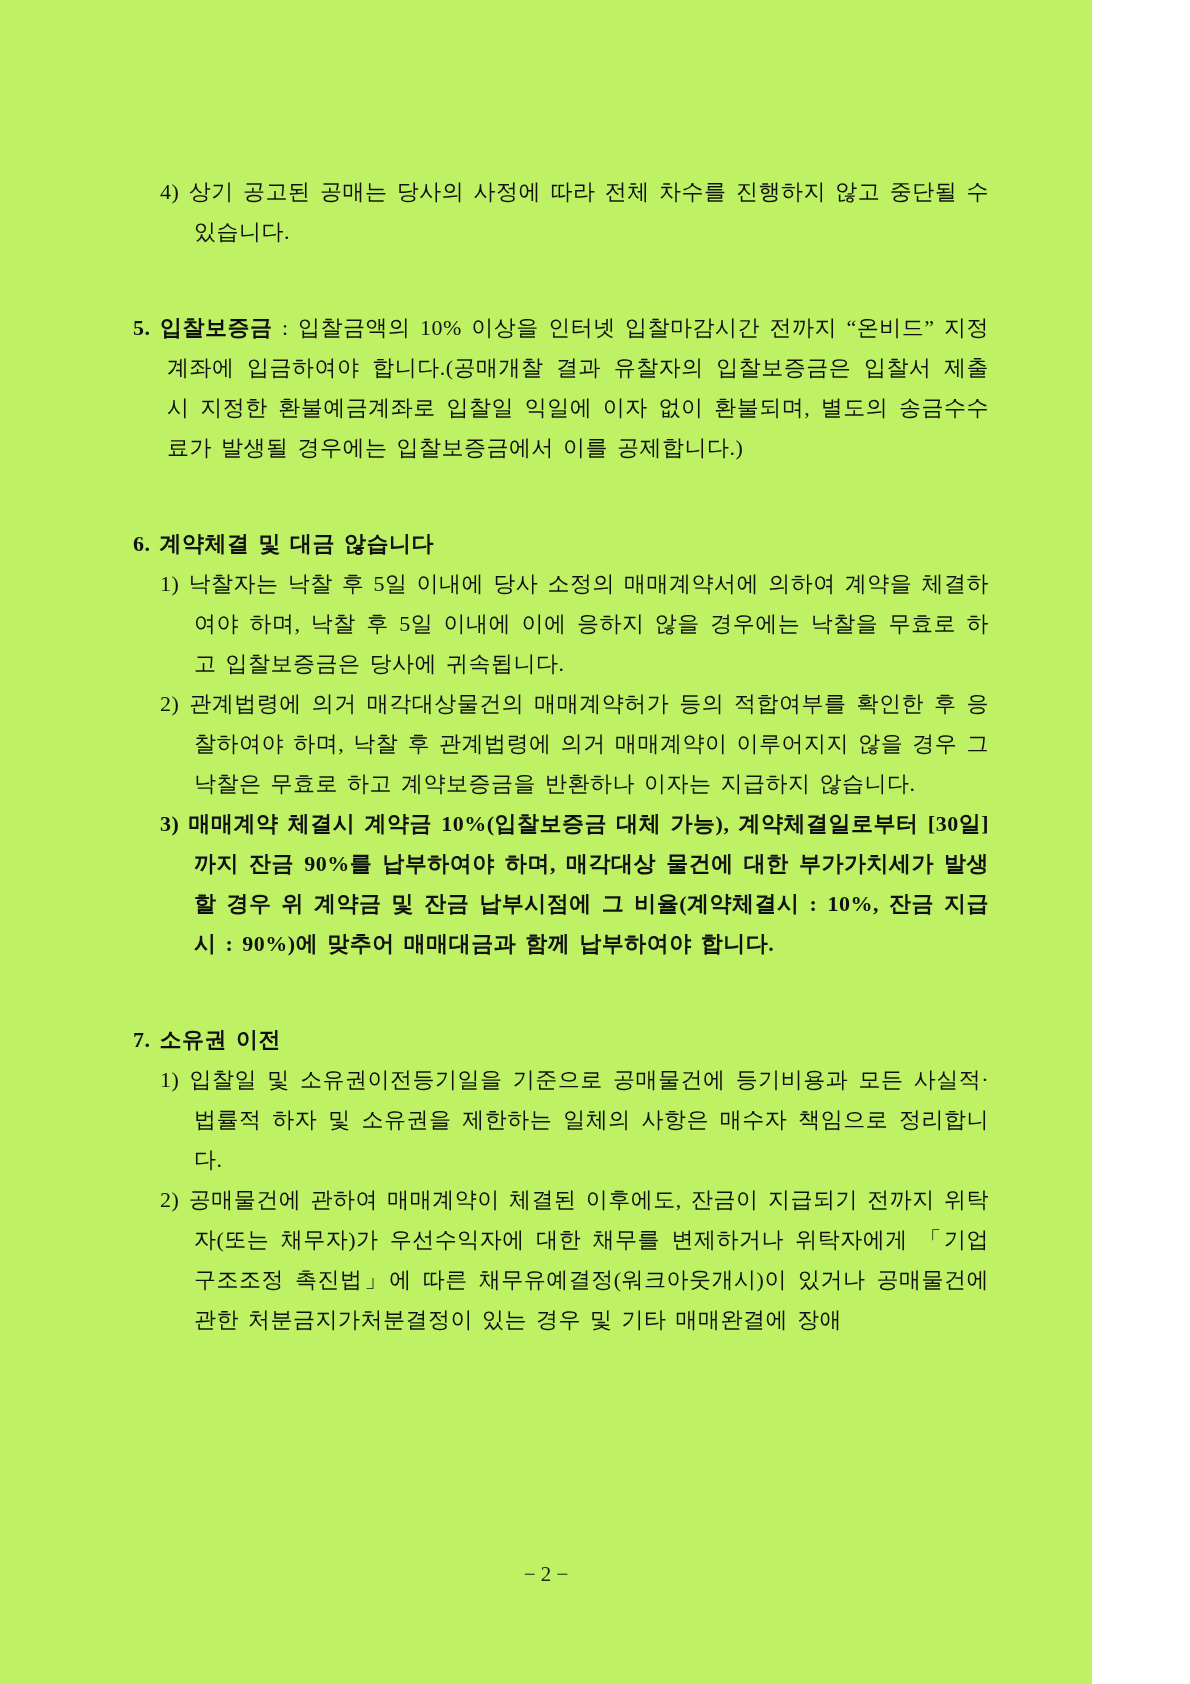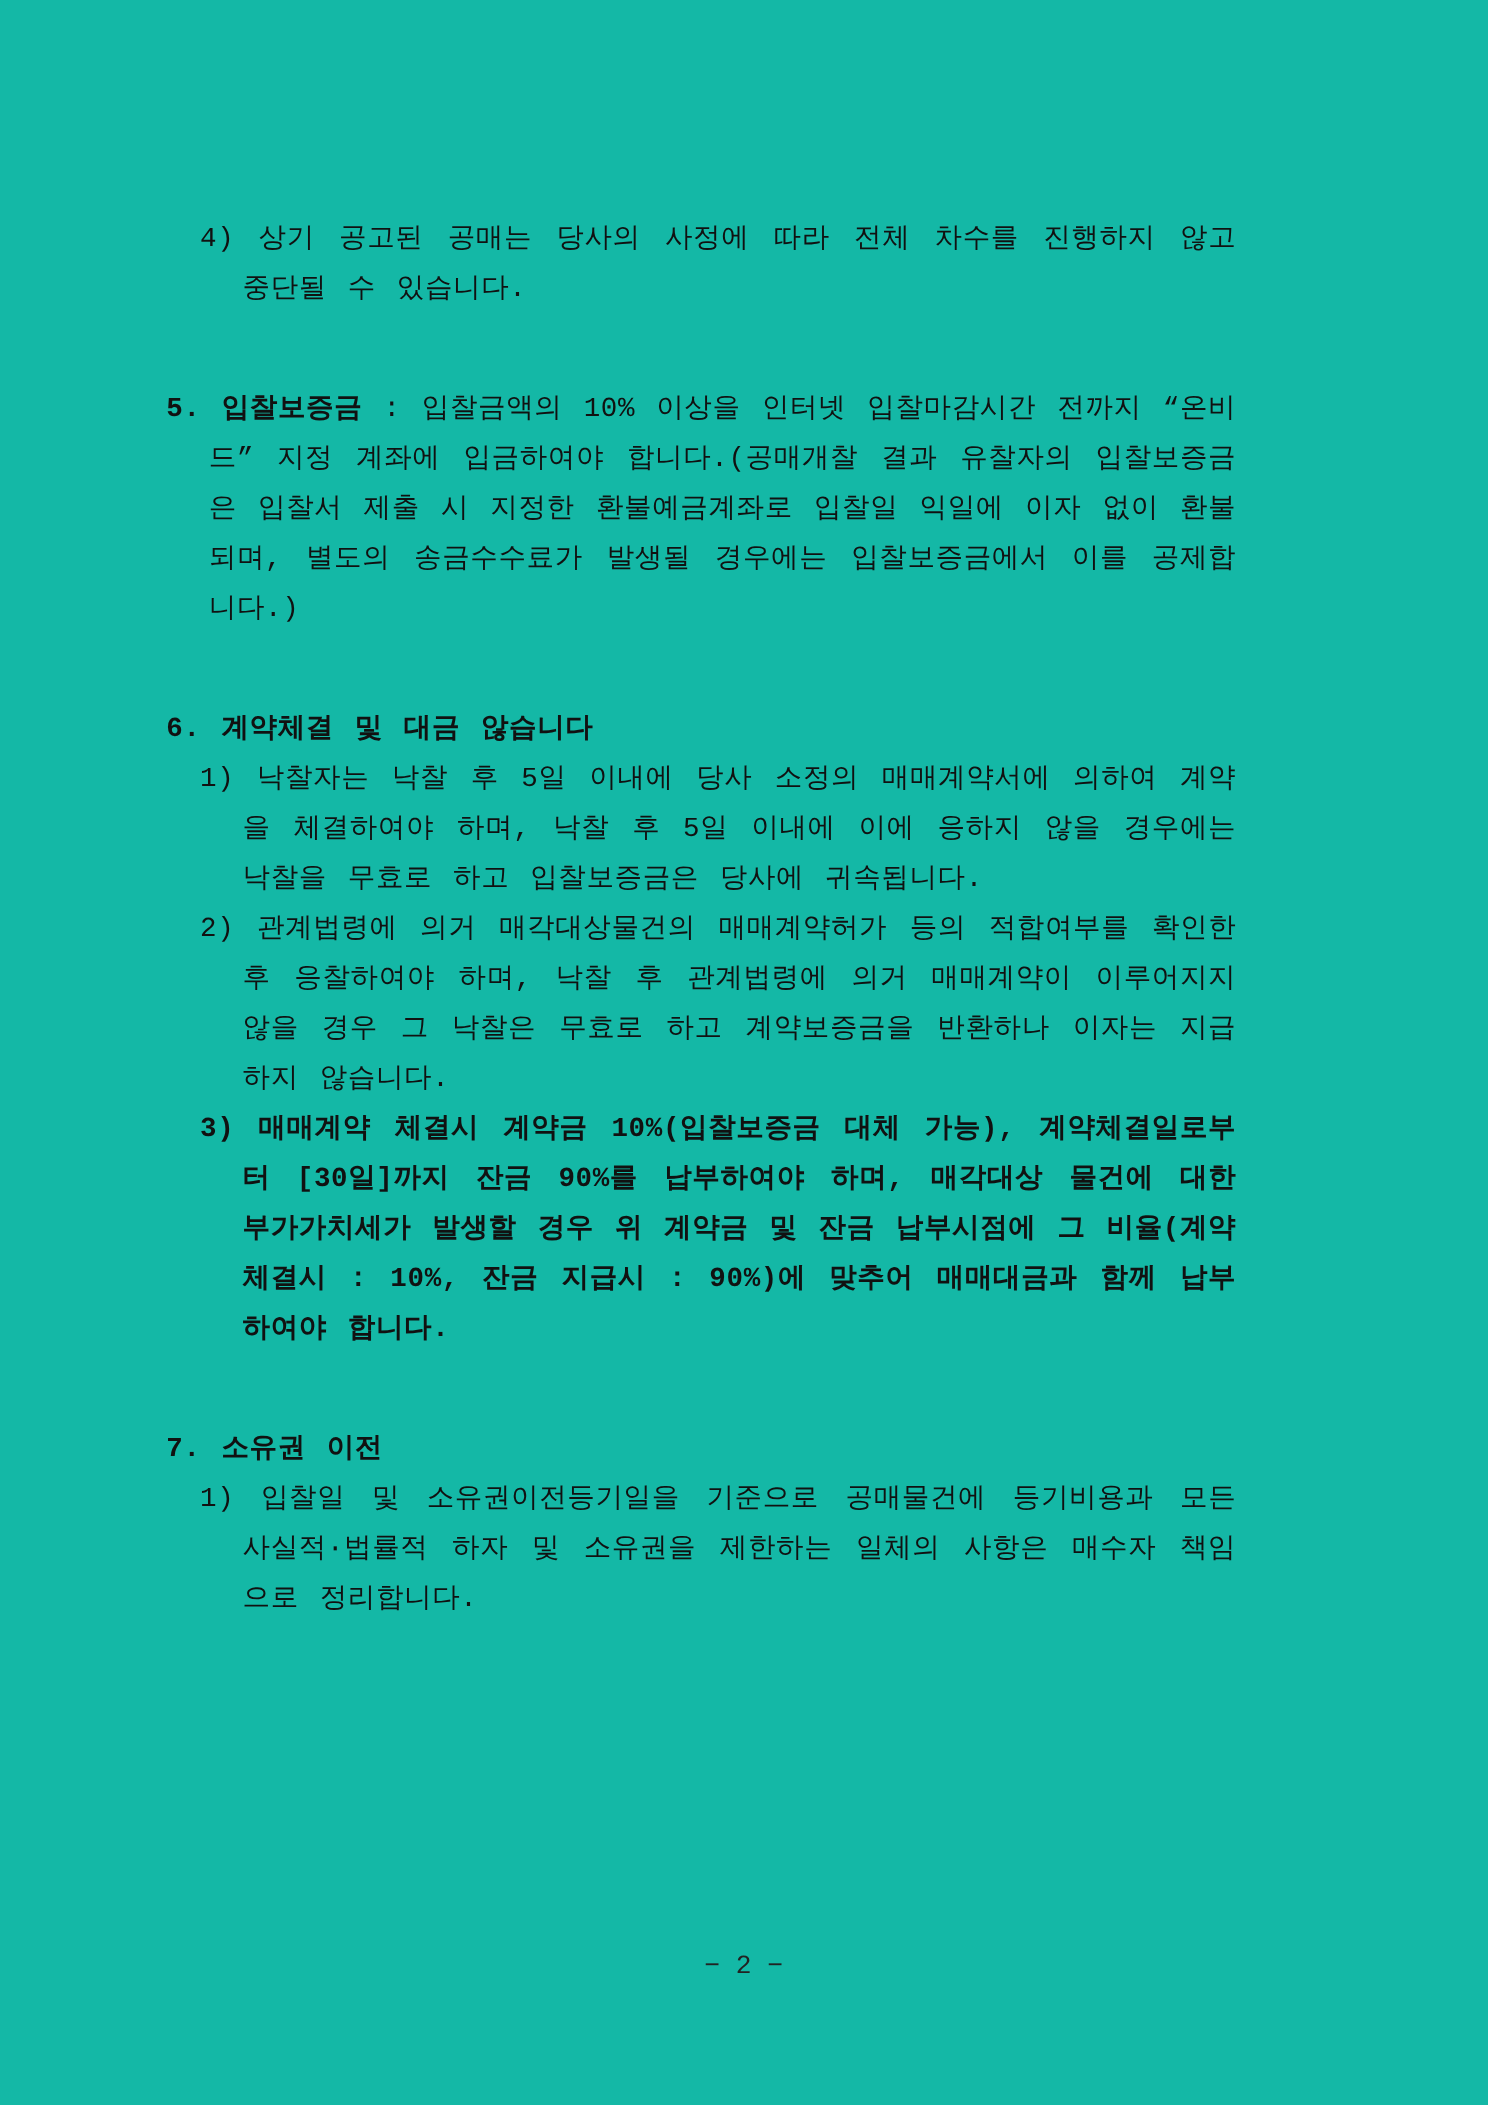--- a/index.html
+++ b/index.html
@@ -2,25 +2,25 @@
 <html><head>
 <meta charset="utf-8">
 <style>
   html, body {
     margin: 0;
     padding: 0;
     background: #ffffff;
   }
   .page {
     position: relative;
-    width: 1190px;
+    width: 1092px;
     height: 1684px;
-    background: #14b8a6;
+    background: #bef264;
     overflow: hidden;
-    font-family: Liberation Mono, monospace;
+    font-family: Liberation Serif, serif;
     color: #111111;
   }
   .content {
     position: absolute;
     left: 133px;
     top: 172px;
     width: 856px;
     font-size: 22px;
     line-height: 40px;
     text-align: justify;
@@ -62,15 +62,16 @@
 <div class="page">
   <div class="content" id="doc-content">
       <div class="block subitem"><span class="marker">4)</span> <span>상기 공고된 공매는 당사의 사정에 따라 전체 차수를 진행하지 않고 중단될 수 있습니다.</span></div>
       <div class="block section-gap"><span class="marker section-title">5.</span> <span class="section-title">입찰보증금</span><span> : </span><span>입찰금액의 10% 이상을 인터넷 입찰마감시간 전까지 “온비드” 지정 계좌에 입금하여야 합니다.(공매개찰 결과 유찰자의 입찰보증금은 입찰서 제출 시 지정한 환불예금계좌로 입찰일 익일에 이자 없이 환불되며, 별도의 송금수수료가 발생될 경우에는 입찰보증금에서 이를 공제합니다.)</span></div>
       <div class="block section-gap"><span class="marker section-title">6.</span> <span class="section-title">계약체결 및 대금 않습니다</span></div>
       <div class="block subitem"><span class="marker">1)</span> <span>낙찰자는 낙찰 후 5일 이내에 당사 소정의 매매계약서에 의하여 계약을 체결하여야 하며, 낙찰 후 5일 이내에 이에 응하지 않을 경우에는 낙찰을 무효로 하고 입찰보증금은 당사에 귀속됩니다.</span></div>
       <div class="block subitem"><span class="marker">2)</span> <span>관계법령에 의거 매각대상물건의 매매계약허가 등의 적합여부를 확인한 후 응찰하여야 하며, 낙찰 후 관계법령에 의거 매매계약이 이루어지지 않을 경우 그 낙찰은 무효로 하고 계약보증금을 반환하나 이자는 지급하지 않습니다.</span></div>
       <div class="block subitem bold-text"><span class="marker">3)</span> <span>매매계약 체결시 계약금 10%(입찰보증금 대체 가능), 계약체결일로부터 [30일]까지 잔금 90%를 납부하여야 하며, 매각대상 물건에 대한 부가가치세가 발생할 경우 위 계약금 및 잔금 납부시점에 그 비율(계약체결시 : 10%, 잔금 지급시 : 90%)에 맞추어 매매대금과 함께 납부하여야 합니다.</span></div>
       <div class="block section-gap"><span class="marker section-title">7.</span> <span class="section-title">소유권 이전</span></div>
       <div class="block subitem"><span class="marker">1)</span> <span>입찰일 및 소유권이전등기일을 기준으로 공매물건에 등기비용과 모든 사실적·법률적 하자 및 소유권을 제한하는 일체의 사항은 매수자 책임으로 정리합니다.</span></div>
+      <div class="block subitem"><span class="marker">2)</span> <span>공매물건에 관하여 매매계약이 체결된 이후에도, 잔금이 지급되기 전까지 위탁자(또는 채무자)가 우선수익자에 대한 채무를 변제하거나 위탁자에게 「기업구조조정 촉진법」에 따른 채무유예결정(워크아웃개시)이 있거나 공매물건에 관한 처분금지가처분결정이 있는 경우 및 기타 매매완결에 장애</span></div>
     </div>
   <div class="footer">− 2 −</div>
 </div>
 
 </body></html>

